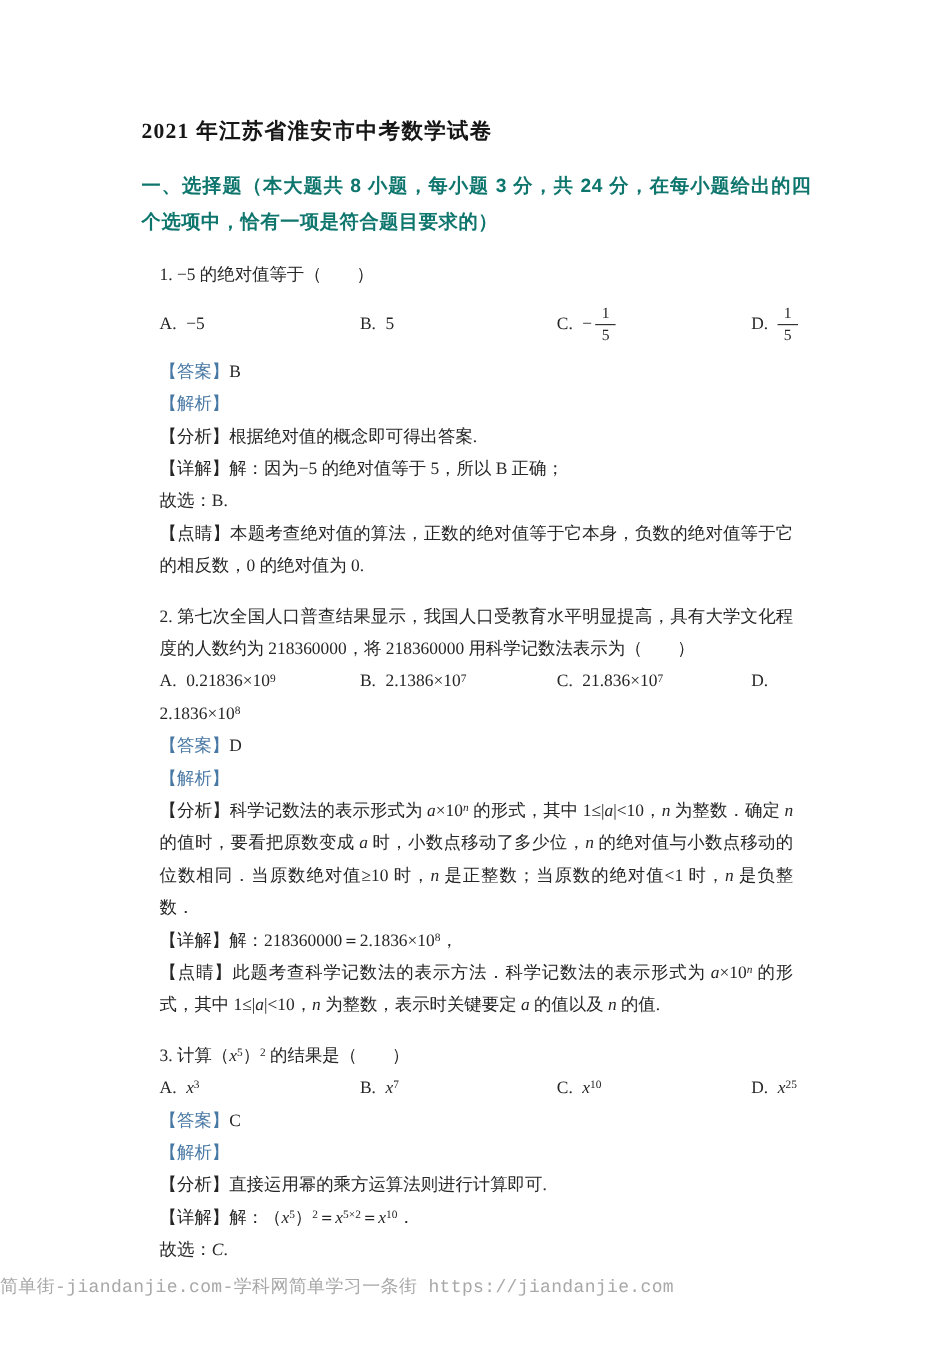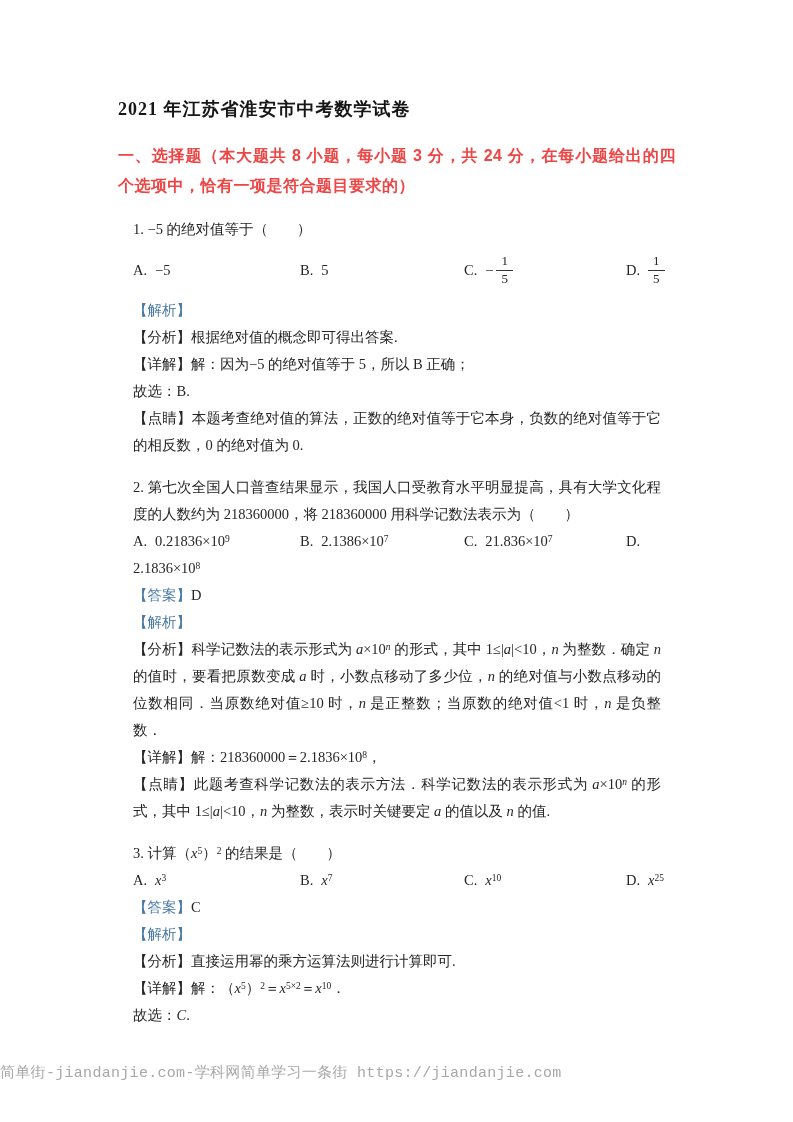--- a/index.html
+++ b/index.html
@@ -9,21 +9,21 @@
     color:#262626;
   }
   .page{box-sizing:border-box;width:793px;padding:97px 117px 0 118px;}
   .exam-title{
     margin:0 0 20px 0;font-size:18px;font-weight:bold;text-align:left;
     line-height:24px;color:#161616;letter-spacing:1px;
     font-family:"Liberation Serif","DejaVu Serif",serif;
   }
   .section-heading{
     margin:0 0 2px 0;font-size:16px;font-weight:bold;line-height:30px;
-    color:#ef4444;text-align:justify;letter-spacing:0.5px;
+    color:#0f766e;text-align:justify;letter-spacing:0.5px;
     font-family:"Liberation Sans","DejaVu Sans",sans-serif;
   }
   .para,.stem{
     margin:0;font-size:14.5px;line-height:27px;text-align:justify;
   }
   .question{margin:15px;}
   .opts{
     display:grid;grid-template-columns:167px 164px 162px 1fr;
     font-size:14.5px;line-height:27px;
   }
@@ -71,20 +71,21 @@
             </span>
           </div>
           <div class="opt">
             <span class="olabel">D.</span>
             <span class="frac">
               <span class="fnum" style="display: block;">1</span>
               <span class="fden" style="display: block;">5</span>
             </span>
           </div>
         </div>
+        <p class="para"><span class="blue">【答案】</span><span>B</span></p>
         <p class="para"><span class="blue">【解析】</span></p>
         <p class="para"><span>【分析】根据绝对值的概念即可得出答案.</span></p>
         <p class="para"><span>【详解】解：因为−5 的绝对值等于 5，所以 B 正确；</span></p>
         <p class="para"><span>故选：B.</span></p>
         <p class="para"><span>【点睛】本题考查绝对值的算法，正数的绝对值等于它本身，负数的绝对值等于它的相反数，0 的绝对值为 0.</span></p>
       </div>
       <div class="question">
         <p class="stem"><span>2. 第七次全国人口普查结果显示，我国人口受教育水平明显提高，具有大学文化程度的人数约为 218360000，将 218360000 用科学记数法表示为（　　）</span></p>
         <div class="opts">
           <div class="opt">

